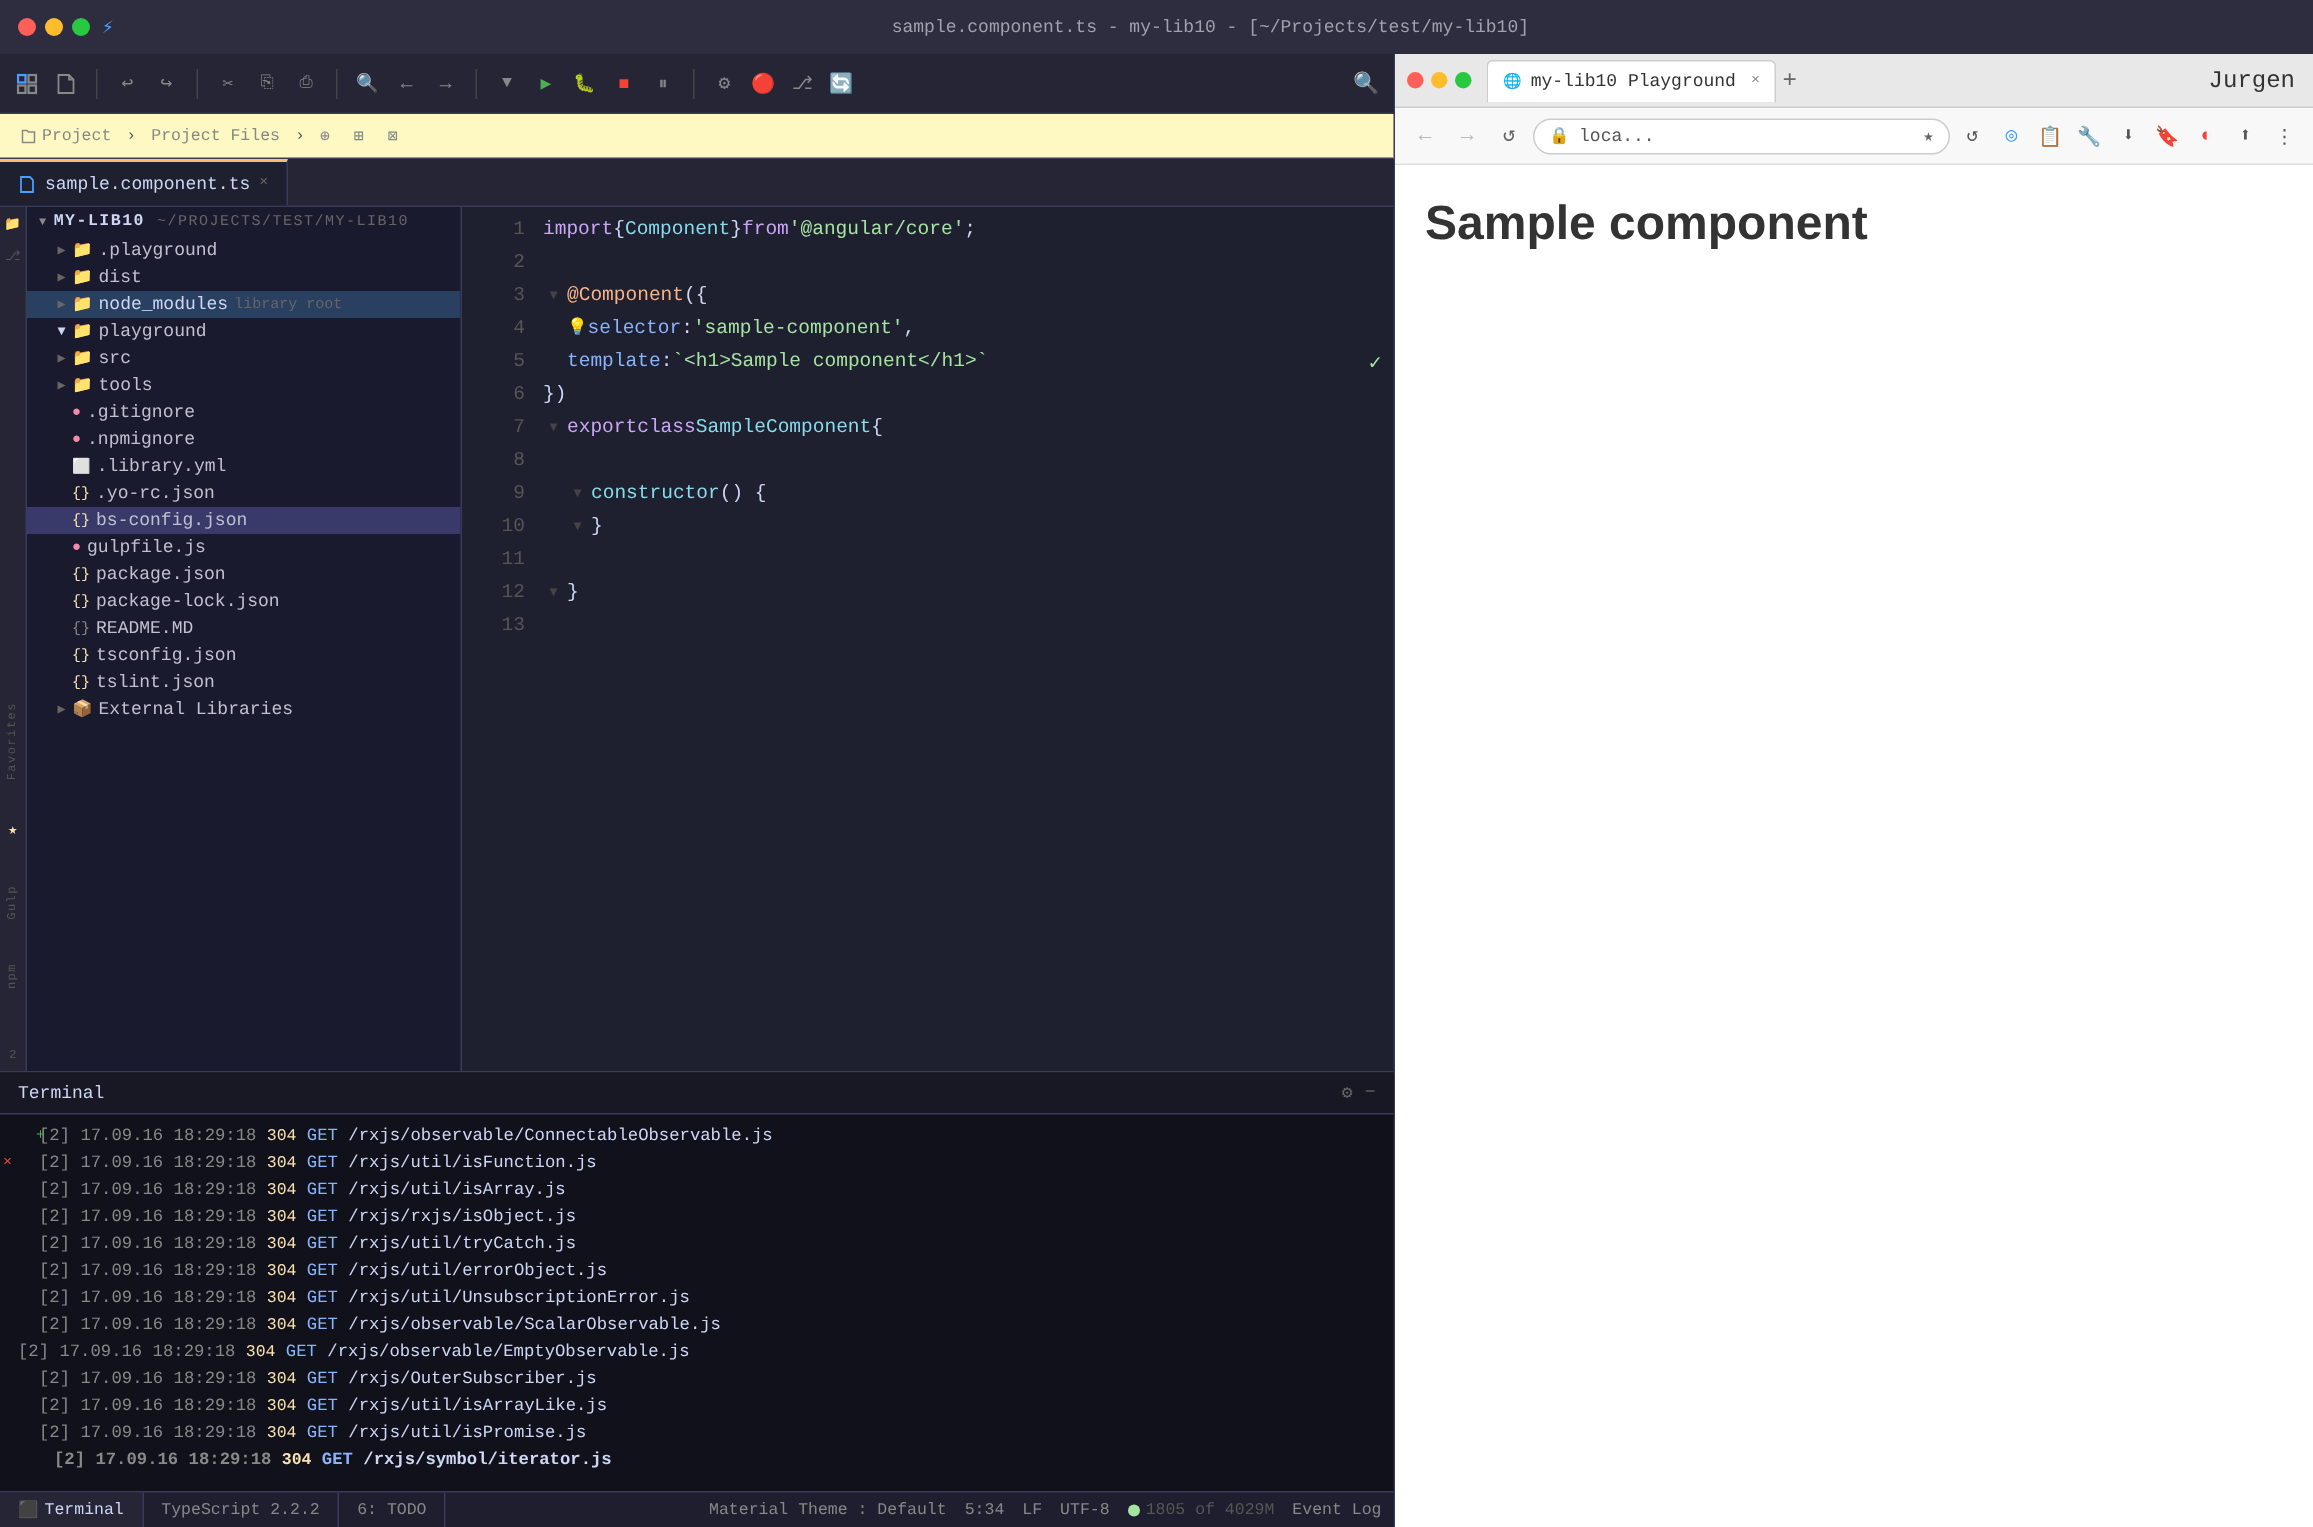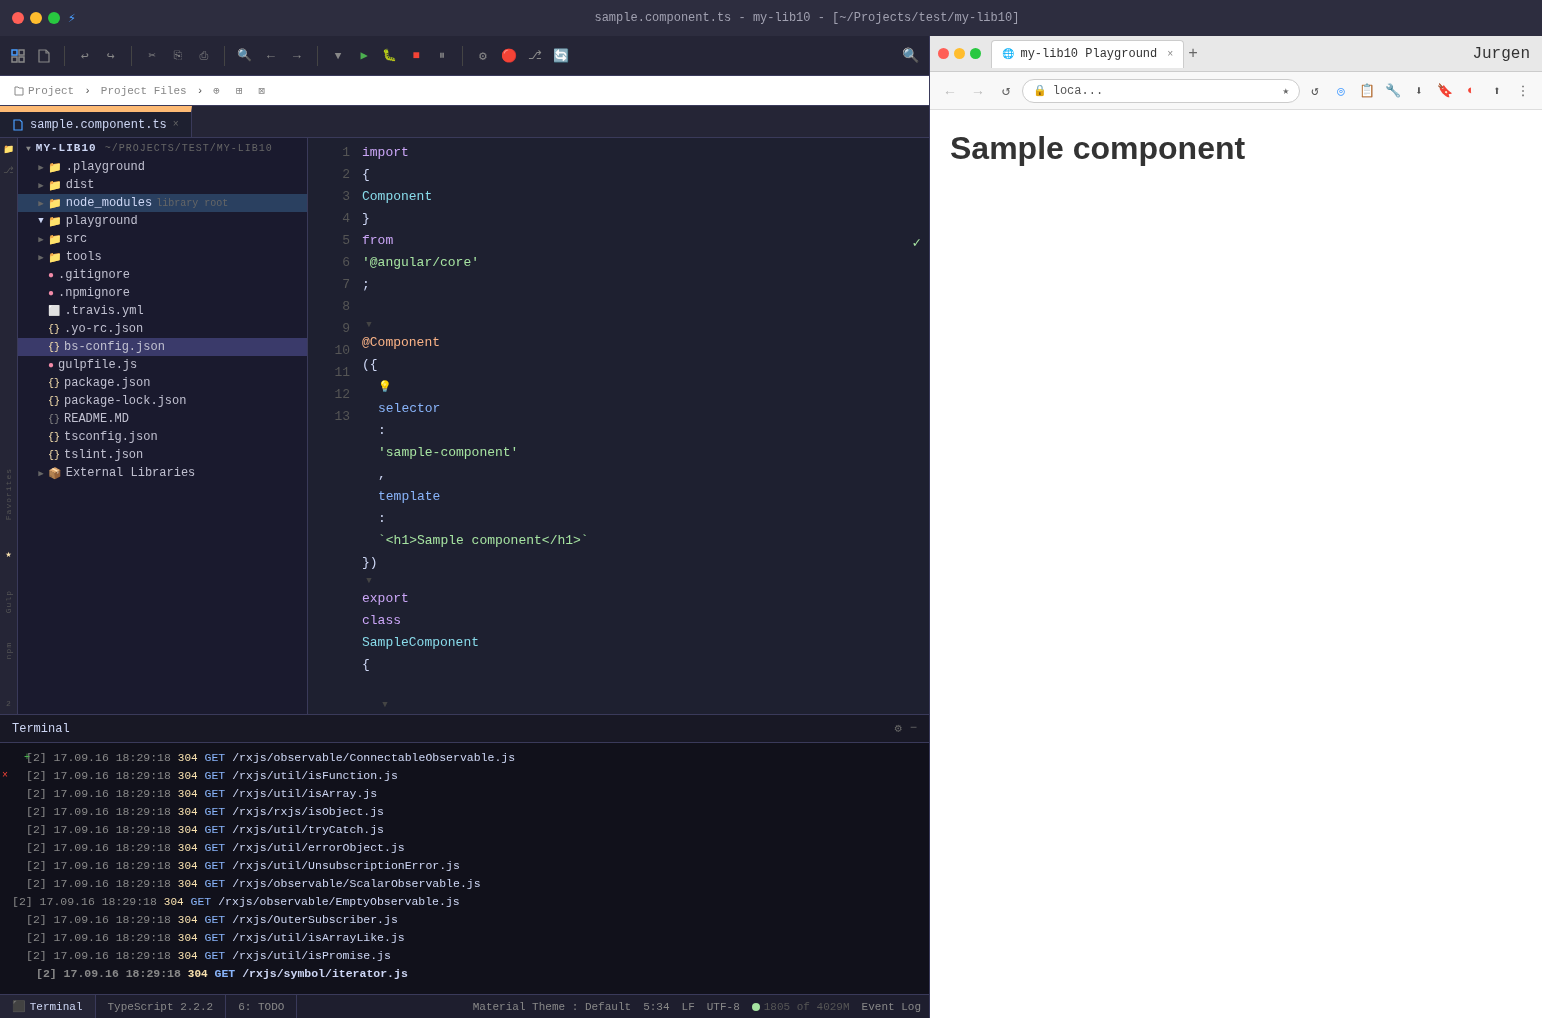--- a/index.html
+++ b/index.html
@@ -51,21 +51,21 @@
       border-radius: 3px;
       display: flex; align-items: center; justify-content: center;
       font-size: 12px; color: #888; cursor: pointer;
     }
     .toolbar-btn.green { color: #4caf50; }
     .toolbar-btn.red { color: #f44336; }
 
     
     .nav-bar {
       height: 30px;
-      background: #ffffff;
+      background: #fef9c3;
       display: flex;
       align-items: center;
       padding: 0 8px;
       gap: 4px;
       border-bottom: 1px solid #3a3a5a;
       flex-shrink: 0;
     }
     .nav-item {
       font-size: 11px;
       color: #888;
@@ -89,21 +89,21 @@
       padding: 0 12px;
       gap: 6px;
       font-size: 12px;
       color: #888;
       cursor: pointer;
       border-right: 1px solid #3a3a5a;
     }
     .file-tab.active {
       color: #cdd6f4;
       background: #1e2030;
-      border-top: 6px solid #fdba74;
+      border-top: 2px solid #fdba74;
     }
     .file-tab .close-btn { font-size: 10px; color: #666; }
 
     
     .content-area {
       display: flex;
       flex: 1;
       overflow: hidden;
     }
 
@@ -160,21 +160,21 @@
     .code-lines {
       flex: 1;
       font-size: 13px;
       line-height: 22px;
       padding-right: 20px;
     }
     .code-line {
       min-height: 22px;
       padding-left: 4px;
       display: flex;
-      flex-direction: column;
+      align-items: center;
     }
     .code-line .fold-btn {
       width: 14px;
       height: 14px;
       display: inline-flex;
       align-items: center;
       justify-content: center;
       color: #444;
       font-size: 9px;
       cursor: pointer;
@@ -468,21 +468,21 @@
             <span style="font-size:12px;">.gitignore</span>
           </div>
 
           <div class="tree-item" style="padding-left:30px;">
             <span style="color:#f38ba8; margin-right:4px; font-size:10px;">●</span>
             <span style="font-size:12px;">.npmignore</span>
           </div>
 
           <div class="tree-item" style="padding-left:30px;">
             <span style="color:#a6e3a1; margin-right:4px; font-size:10px;">⬜</span>
-            <span style="font-size:12px;">.travis.yml</span>
+            <span style="font-size:12px;">.library.yml</span>
           </div>
 
           <div class="tree-item" style="padding-left:30px;">
             <span style="color:#f9e2af; margin-right:4px; font-size:10px;">{}</span>
             <span style="font-size:12px;">.yo-rc.json</span>
           </div>
 
           <div class="tree-item selected" style="padding-left:30px; background:#3a3a6a;">
             <span style="color:#f9e2af; margin-right:4px; font-size:10px;">{}</span>
             <span style="font-size:12px;">bs-config.json</span>

